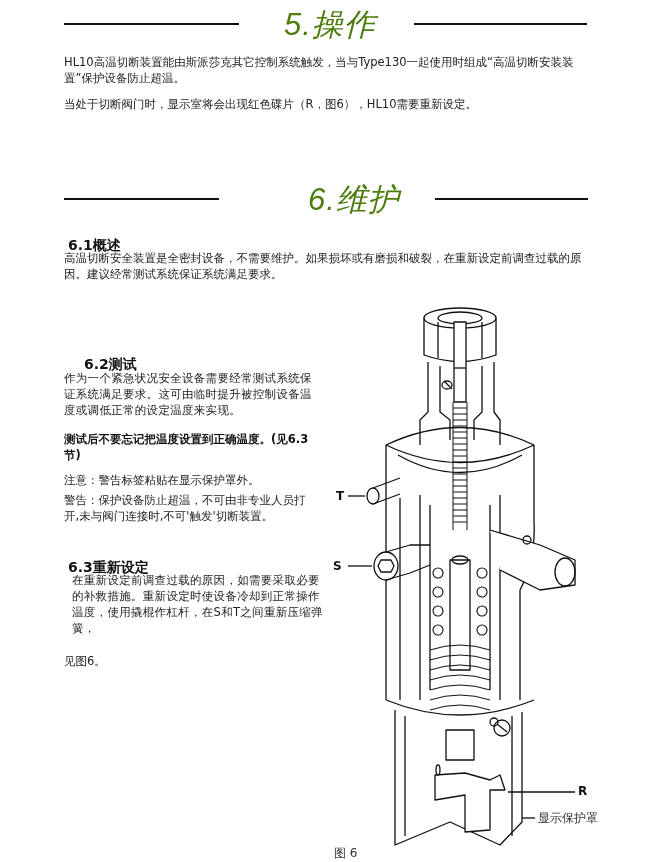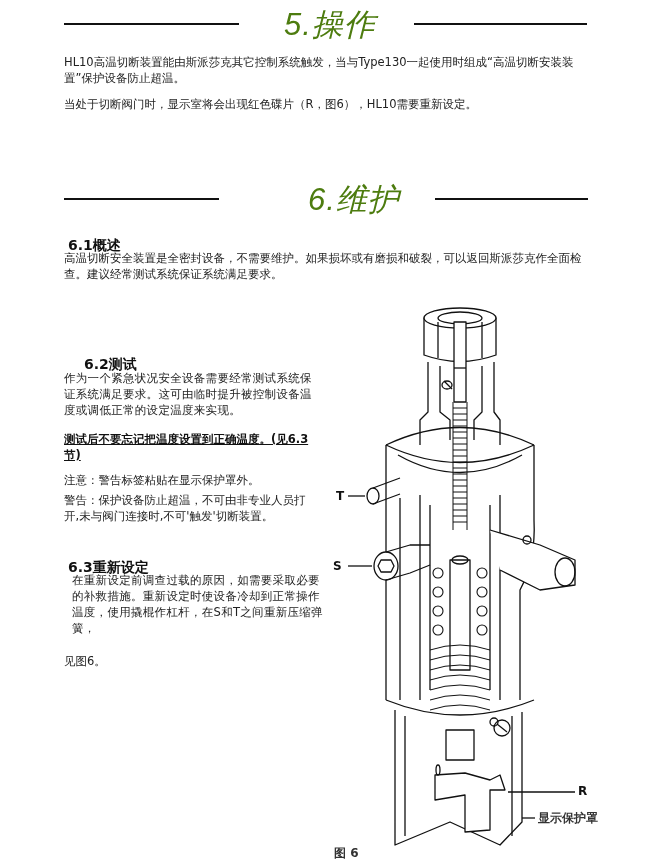--- a/index.html
+++ b/index.html
@@ -14,43 +14,43 @@
     font-family: "Liberation Sans", "DejaVu Sans", sans-serif;
     letter-spacing: 1px; white-space: nowrap;
   }
   .para {
     position: absolute; font-size: 11.5px; line-height: 16px; color: #222;
     margin: 0;
   }
   .sub-heading {
     position: absolute; font-size: 14px; font-weight: bold; color: #111; margin: 4px;
   }
-  .bold-para { font-weight: bold; color: #111; text-decoration: underline; }
+  .bold-para { font-weight: bold; color: #111; }
   .label {
     position: absolute; font-size: 12px; font-weight: bold; color: #111;
   }
-  .caption { position: absolute; font-size: 12px; color: #333; font-weight: bold; }
+  .caption { position: absolute; font-size: 12px; color: #333; }
   svg.figure { position: absolute; left: 0; top: 0; }
 </style>
 </head>
 <body>
 
 <div class="hline" style="left:64px; top:23px; width:175px;"></div>
 <div class="section-title" style="left:284px; top:4px;">5.操作</div>
 <div class="hline" style="left:414px; top:23px; width:173px;"></div>
 
 <p class="para" style="left:64px; top:54px; width:526px;">HL10高温切断装置能由斯派莎克其它控制系统触发，当与Type130一起使用时组成“高温切断安装装置”保护设备防止超温。</p>
 <p class="para" style="left:64px; top:96px; width:526px;">当处于切断阀门时，显示室将会出现红色碟片（R，图6），HL10需要重新设定。</p>
 
 <div class="hline" style="left:64px; top:198px; width:155px;"></div>
 <div class="section-title" style="left:284px; top:179px;margin-left:24px;">6.维护</div>
 <div class="hline" style="left:435px; top:198px; width:153px;"></div>
 
 <h3 class="sub-heading" style="left:64px; top:233px;">6.1概述</h3>
-<p class="para" style="left:64px; top:250px; width:526px;">高温切断安全装置是全密封设备，不需要维护。如果损坏或有磨损和破裂，可以返回斯派莎克作全面检查。建议经常测试系统保证系统满足要求。</p>
+<p class="para" style="left:64px; top:250px; width:526px;">高温切断安全装置是全密封设备，不需要维护。如果损坏或有磨损和破裂，在重新设定前调查过载的原因。建议经常测试系统保证系统满足要求。</p>
 
 <h3 class="sub-heading" style="left:80px; top:352px;">6.2测试</h3>
 <p class="para" style="left:64px; top:370px; width:256px; letter-spacing:0.3px;">作为一个紧急状况安全设备需要经常测试系统保证系统满足要求。这可由临时提升被控制设备温度或调低正常的设定温度来实现。</p>
 <p class="para bold-para" style="left:64px; top:431px; width:256px;">测试后不要忘记把温度设置到正确温度。(见6.3节)</p>
 <p class="para" style="left:64px; top:472px; width:256px;">注意：警告标签粘贴在显示保护罩外。</p>
 <p class="para" style="left:64px; top:492px; width:256px;">警告：保护设备防止超温，不可由非专业人员打开,未与阀门连接时,不可'触发'切断装置。</p>
 
 <h3 class="sub-heading" style="left:64px; top:555px;">6.3重新设定</h3>
 <p class="para" style="left:72px; top:572px; width:256px; letter-spacing:0.3px;">在重新设定前调查过载的原因，如需要采取必要的补救措施。重新设定时使设备冷却到正常操作温度，使用撬棍作杠杆，在S和T之间重新压缩弹簧，</p>
 <p class="para" style="left:64px; top:653px; width:256px;">见图6。</p>

